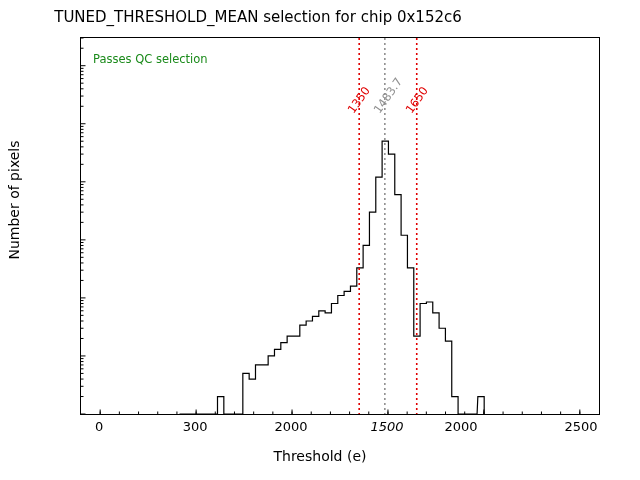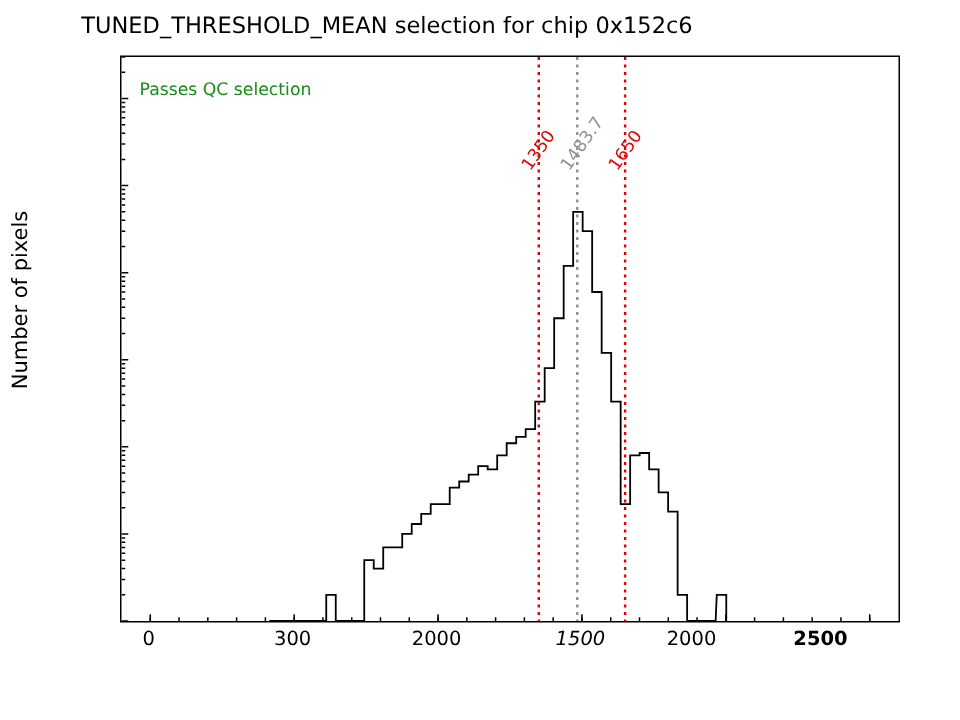--- a/index.html
+++ b/index.html
@@ -31,20 +31,21 @@
                transform:rotate(-55deg);transform-origin:left bottom;}
 </style>
 </head>
 <body>
 
 <div id="fig">
 
   <div id="title">TUNED_THRESHOLD_MEAN selection for chip 0x152c6</div>
 
   <div id="ytitle">Number of pixels</div>
+  <div id="xtitle">Threshold (e)</div>
 
   <div id="plot">
     <div id="qc">Passes QC selection</div>
     <svg id="canvas" width="518" height="376">
         <path d="M 98.52 376 L 98.52 376.00 L 104.85 376.00 L 104.85 376.00 L 111.18 376.00 L 111.18 376.00 L 117.51 376.00 L 117.51 376.00 L 123.84 376.00 L 123.84 376.00 L 130.17 376.00 L 130.17 376.00 L 136.50 376.00 L 136.50 358.53 L 142.83 358.53 L 142.83 376.00 L 149.16 376.00 L 149.16 376.00 L 155.50 376.00 L 155.50 376.00 L 161.83 376.00 L 161.83 335.42 L 168.16 335.42 L 168.16 341.05 L 174.49 341.05 L 174.49 326.94 L 180.82 326.94 L 180.82 326.94 L 187.15 326.94 L 187.15 317.95 L 193.48 317.95 L 193.48 311.34 L 199.81 311.34 L 199.81 304.57 L 206.14 304.57 L 206.14 298.07 L 212.48 298.07 L 212.48 298.07 L 218.81 298.07 L 218.81 287.10 L 225.14 287.10 L 225.14 283.00 L 231.47 283.00 L 231.47 278.40 L 237.80 278.40 L 237.80 272.78 L 244.13 272.78 L 244.13 274.97 L 250.46 274.97 L 250.46 265.52 L 256.79 265.52 L 256.79 257.50 L 263.12 257.50 L 263.12 253.28 L 269.46 253.28 L 269.46 248.05 L 275.79 248.05 L 275.79 229.80 L 282.12 229.80 L 282.12 207.47 L 288.45 207.47 L 288.45 174.15 L 294.78 174.15 L 294.78 139.20 L 301.11 139.20 L 301.11 103.22 L 307.44 103.22 L 307.44 116.10 L 313.77 116.10 L 313.77 156.68 L 320.10 156.68 L 320.10 197.25 L 326.44 197.25 L 326.44 229.80 L 332.77 229.80 L 332.77 298.07 L 339.10 298.07 L 339.10 265.52 L 345.43 265.52 L 345.43 264.00 L 351.76 264.00 L 351.76 274.97 L 358.09 274.97 L 358.09 290.25 L 364.42 290.25 L 364.42 303.13 L 370.75 303.13 L 370.75 358.53 L 377.08 358.53 L 377.08 376.00 L 383.42 376.00 L 383.42 376.00 L 389.75 376.00 L 389.75 376.00 L 396.08 376.00 L 396.85 358.53 L 403.18 358.53 L 403.18 376" fill="none" stroke="#000000" stroke-width="1.2"></path>
         <line x1="278.1851851851852" x2="278.1851851851852" y1="0" y2="376" stroke="#e00000" stroke-width="1.6" stroke-dasharray="2,3"></line>
         <line x1="303.8357777777778" x2="303.8357777777778" y1="0" y2="376" stroke="#909090" stroke-width="1.6" stroke-dasharray="2,3"></line>
         <line x1="335.74074074074076" x2="335.74074074074076" y1="0" y2="376" stroke="#e00000" stroke-width="1.6" stroke-dasharray="2,3"></line>
         <line x1="0" x2="4.5" y1="376" y2="376" stroke="#000" stroke-width="1"></line>
         <line x1="0" x2="2.5" y1="358.52506415760223" y2="358.52506415760223" stroke="#000" stroke-width="1"></line>
@@ -144,20 +145,20 @@
         <line x1="498.8148148148148" x2="498.8148148148148" y1="376" y2="373.5" stroke="#000" stroke-width="1"></line>
       </svg>
   </div>
 
   <div id="axis-labels">
       <div class="xlab" style="left: 64.1852px;">0</div>
       <div class="xlab" style="left: 160.111px;">300</div>
       <div class="xlab" style="left: 256.037px;">2000</div>
       <div class="xlab" style="left: 351.963px; font-style: italic;">1500</div>
       <div class="xlab" style="left: 426px;">2000</div>
-      <div class="xlab" style="left: 512px; font-weight: bold;">2500</div>
+      <div class="xlab" style="left: 546px;">2500</div>
     </div>
   <div id="vline-labels">
       <div class="vline-label" style="left: 356.185px; top: 102px; color: rgb(224, 0, 0);">1350</div>
       <div class="vline-label" style="left: 381.836px; top: 102px; color: rgb(144, 144, 144);">1483.7</div>
       <div class="vline-label" style="left: 413.741px; top: 102px; color: rgb(224, 0, 0);">1650</div>
     </div>
 </div>
 
 </body></html>

